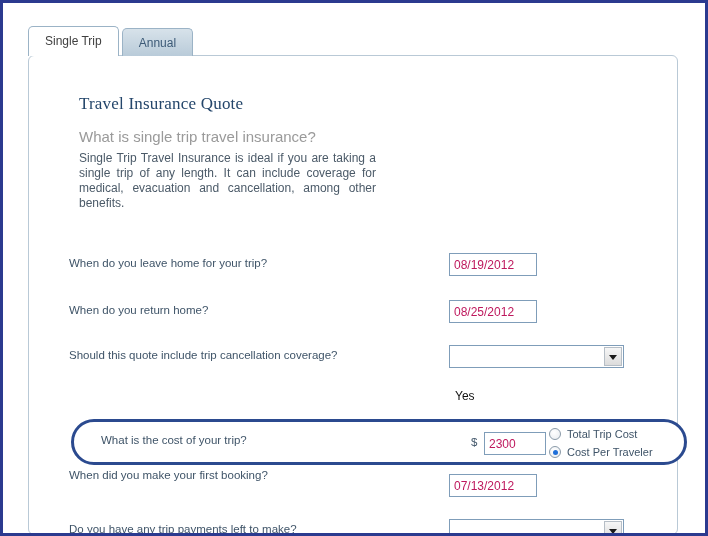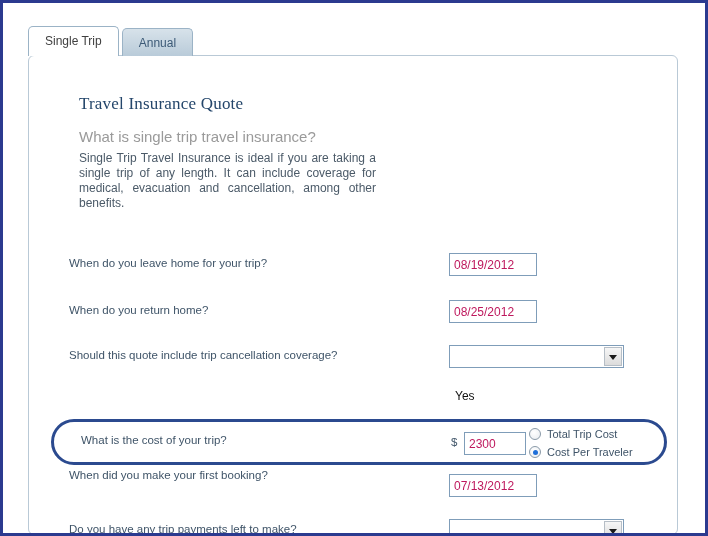--- a/index.html
+++ b/index.html
@@ -178,21 +178,21 @@
     left: 4px;
     top: 7px;
     border-left: 4px solid transparent;
     border-right: 4px solid transparent;
     border-top: 5px solid #1a1a1a;
   }
 
   
   .highlight {
     position: absolute;
-    left: 22px;
+    left: 42px;
     top: 363px;
     width: 616px;
     height: 46px;
     box-sizing: border-box;
     border: 3px solid #2b4a8f;
     border-radius: 23px;
     background: #ffffff;
   }
   .highlight .label {
     position: absolute;

